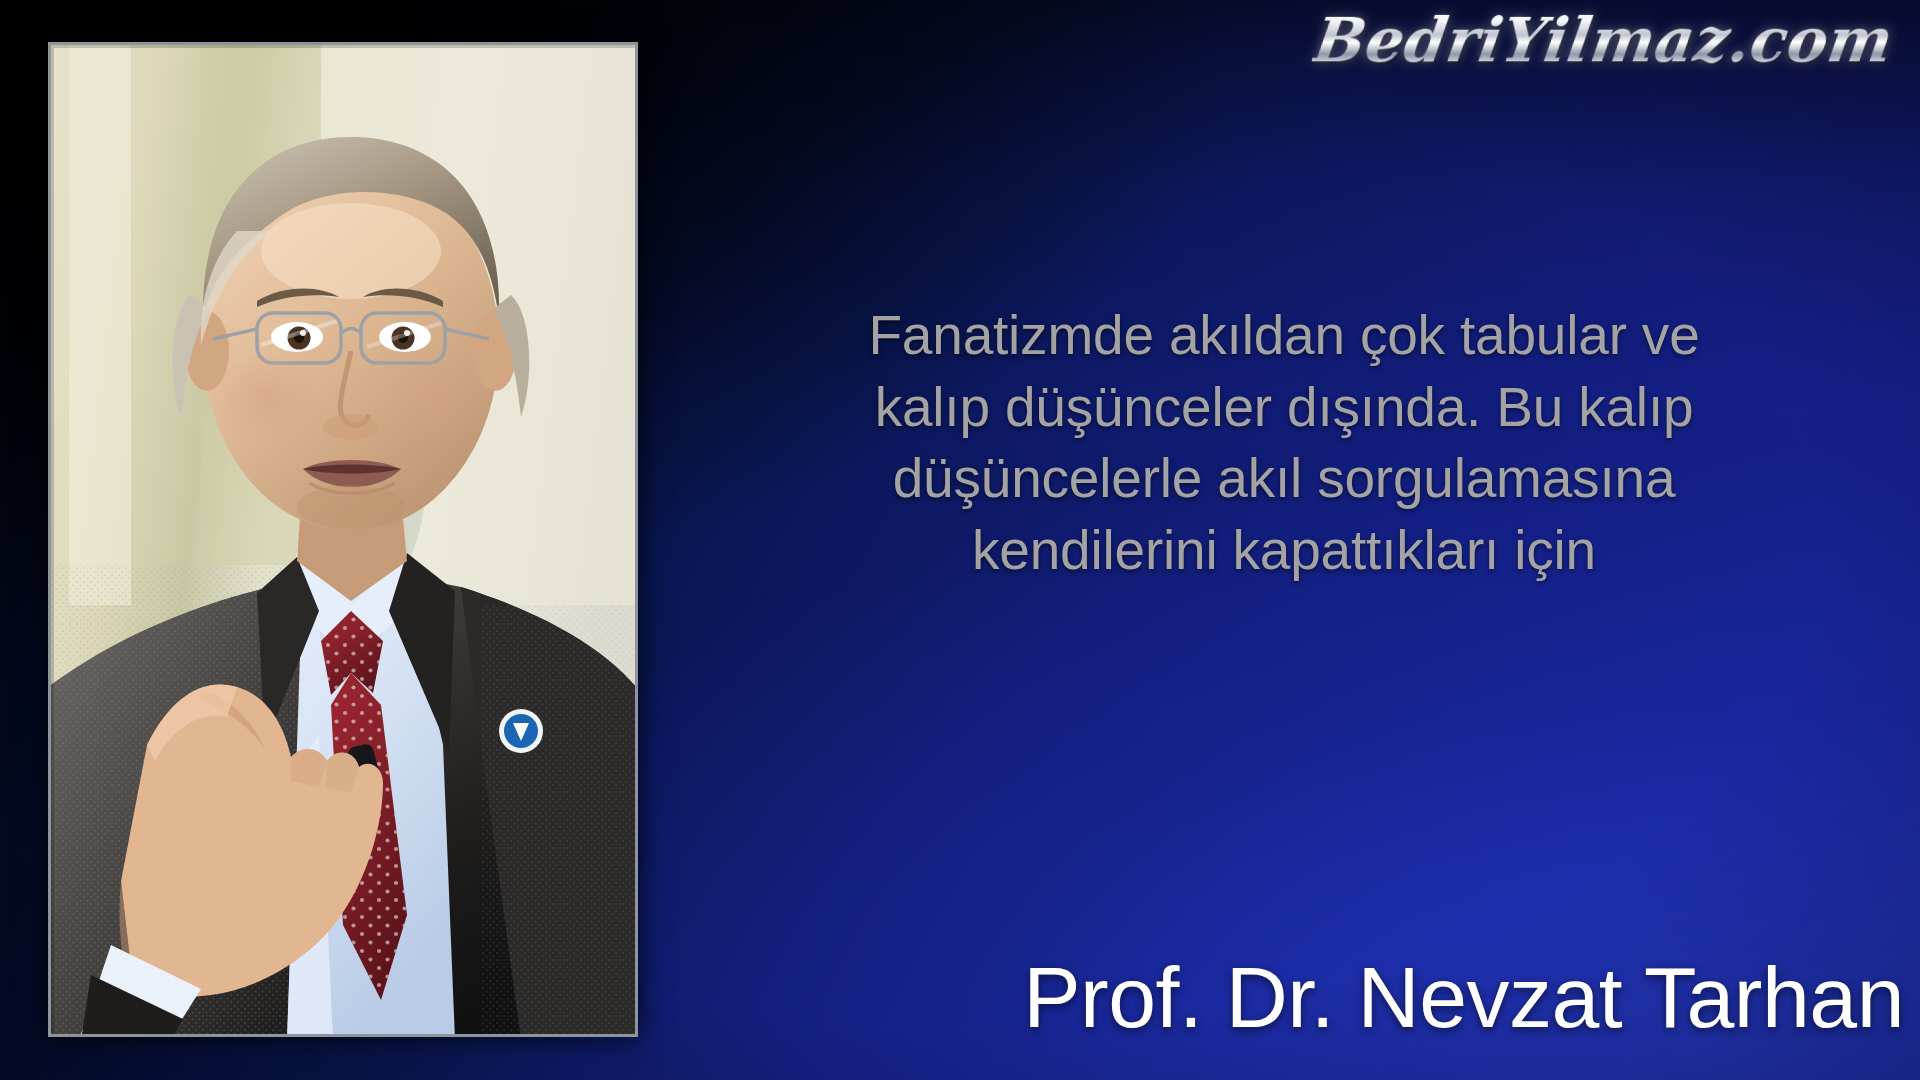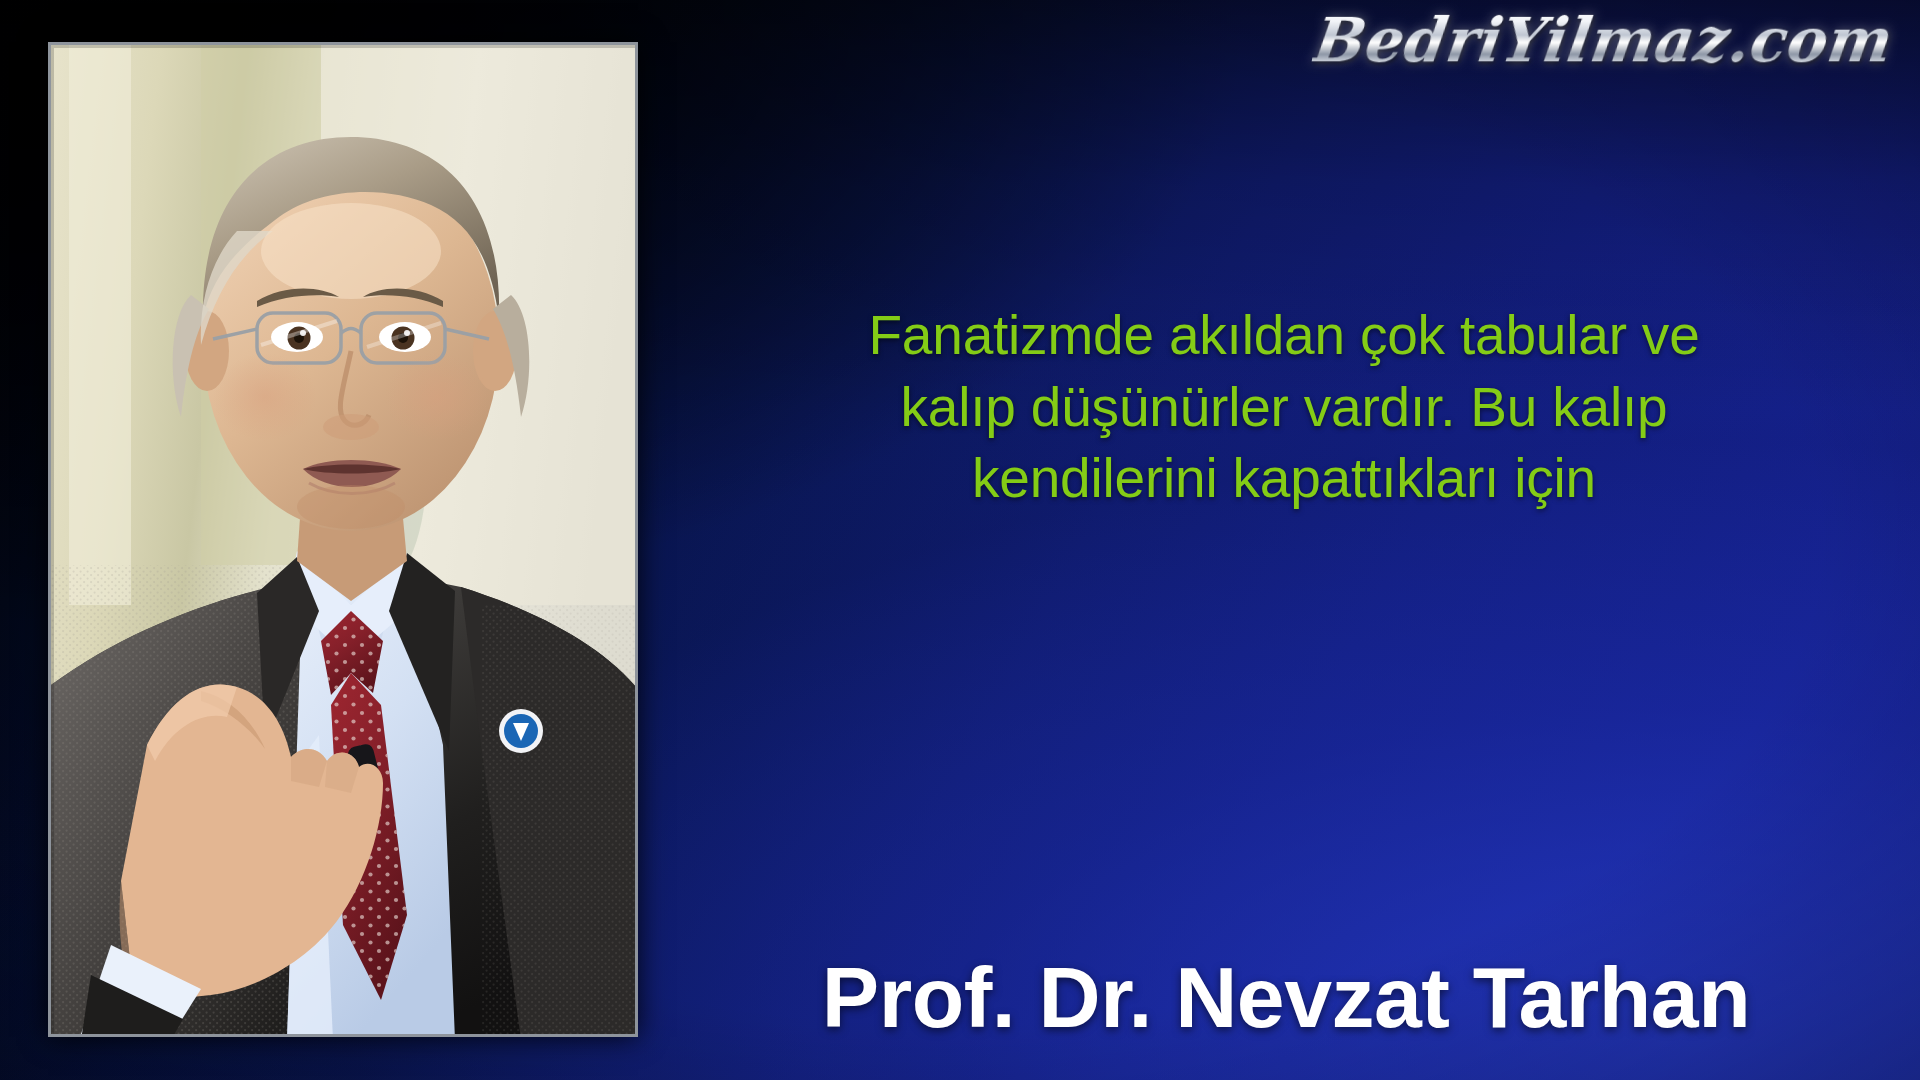--- a/index.html
+++ b/index.html
@@ -118,38 +118,38 @@
     background: #d9d4bc;
   }
 
   
   .quote {
     position: absolute;
     left: 668px;
     top: 300px;
     width: 1232px;
     text-align: center;
-    color: #84cc16;
+    color: #a3a3a3;
     font-size: 55px;
     line-height: 1.30;
     font-weight: 400;
     letter-spacing: -0.2px;
     text-shadow: 0 2px 5px rgba(0,0,0,0.55);
   }
   .quote-line { display: block; white-space: nowrap; }
 
   
   .author {
     position: absolute;
     left: 668px;
     right: 16px;
     bottom: 38px;
-    text-align: center;
+    text-align: right;
     color: #ffffff;
-    font-weight: bold;
+    font-weight: normal;
     font-size: 86px;
     line-height: 1.05;
     letter-spacing: -0.5px;
     white-space: nowrap;
     text-shadow: 0 3px 8px rgba(0,0,0,0.55);
   }
 </style>
 </head>
 <body>
 
@@ -318,19 +318,20 @@
         <path d="M40 930 L132 974 L120 995 L30 995 Z" fill="#1e1d1c"></path>
 
         <rect x="0" y="0" width="590" height="995" fill="url(#cheek)" opacity="0"></rect>
         <rect x="0" y="0" width="590" height="995" fill="none" stroke="#000000" stroke-opacity="0.18" stroke-width="6"></rect>
       </svg>
     </div>
   </div>
 
   <div class="quote">
     <span class="quote-line">Fanatizmde akıldan çok tabular ve</span>
-    <span class="quote-line">kalıp düşünürler vardır. Bu kalıp</span>
+    <span class="quote-line">kalıp düşünceler dışında. Bu kalıp</span>
+    <span class="quote-line">düşüncelerle akıl sorgulamasına</span>
     <span class="quote-line">kendilerini kapattıkları için</span>
   </div>
 
   <div class="author">Prof. Dr. Nevzat Tarhan</div>
 
 </div>
 
 </body></html>

